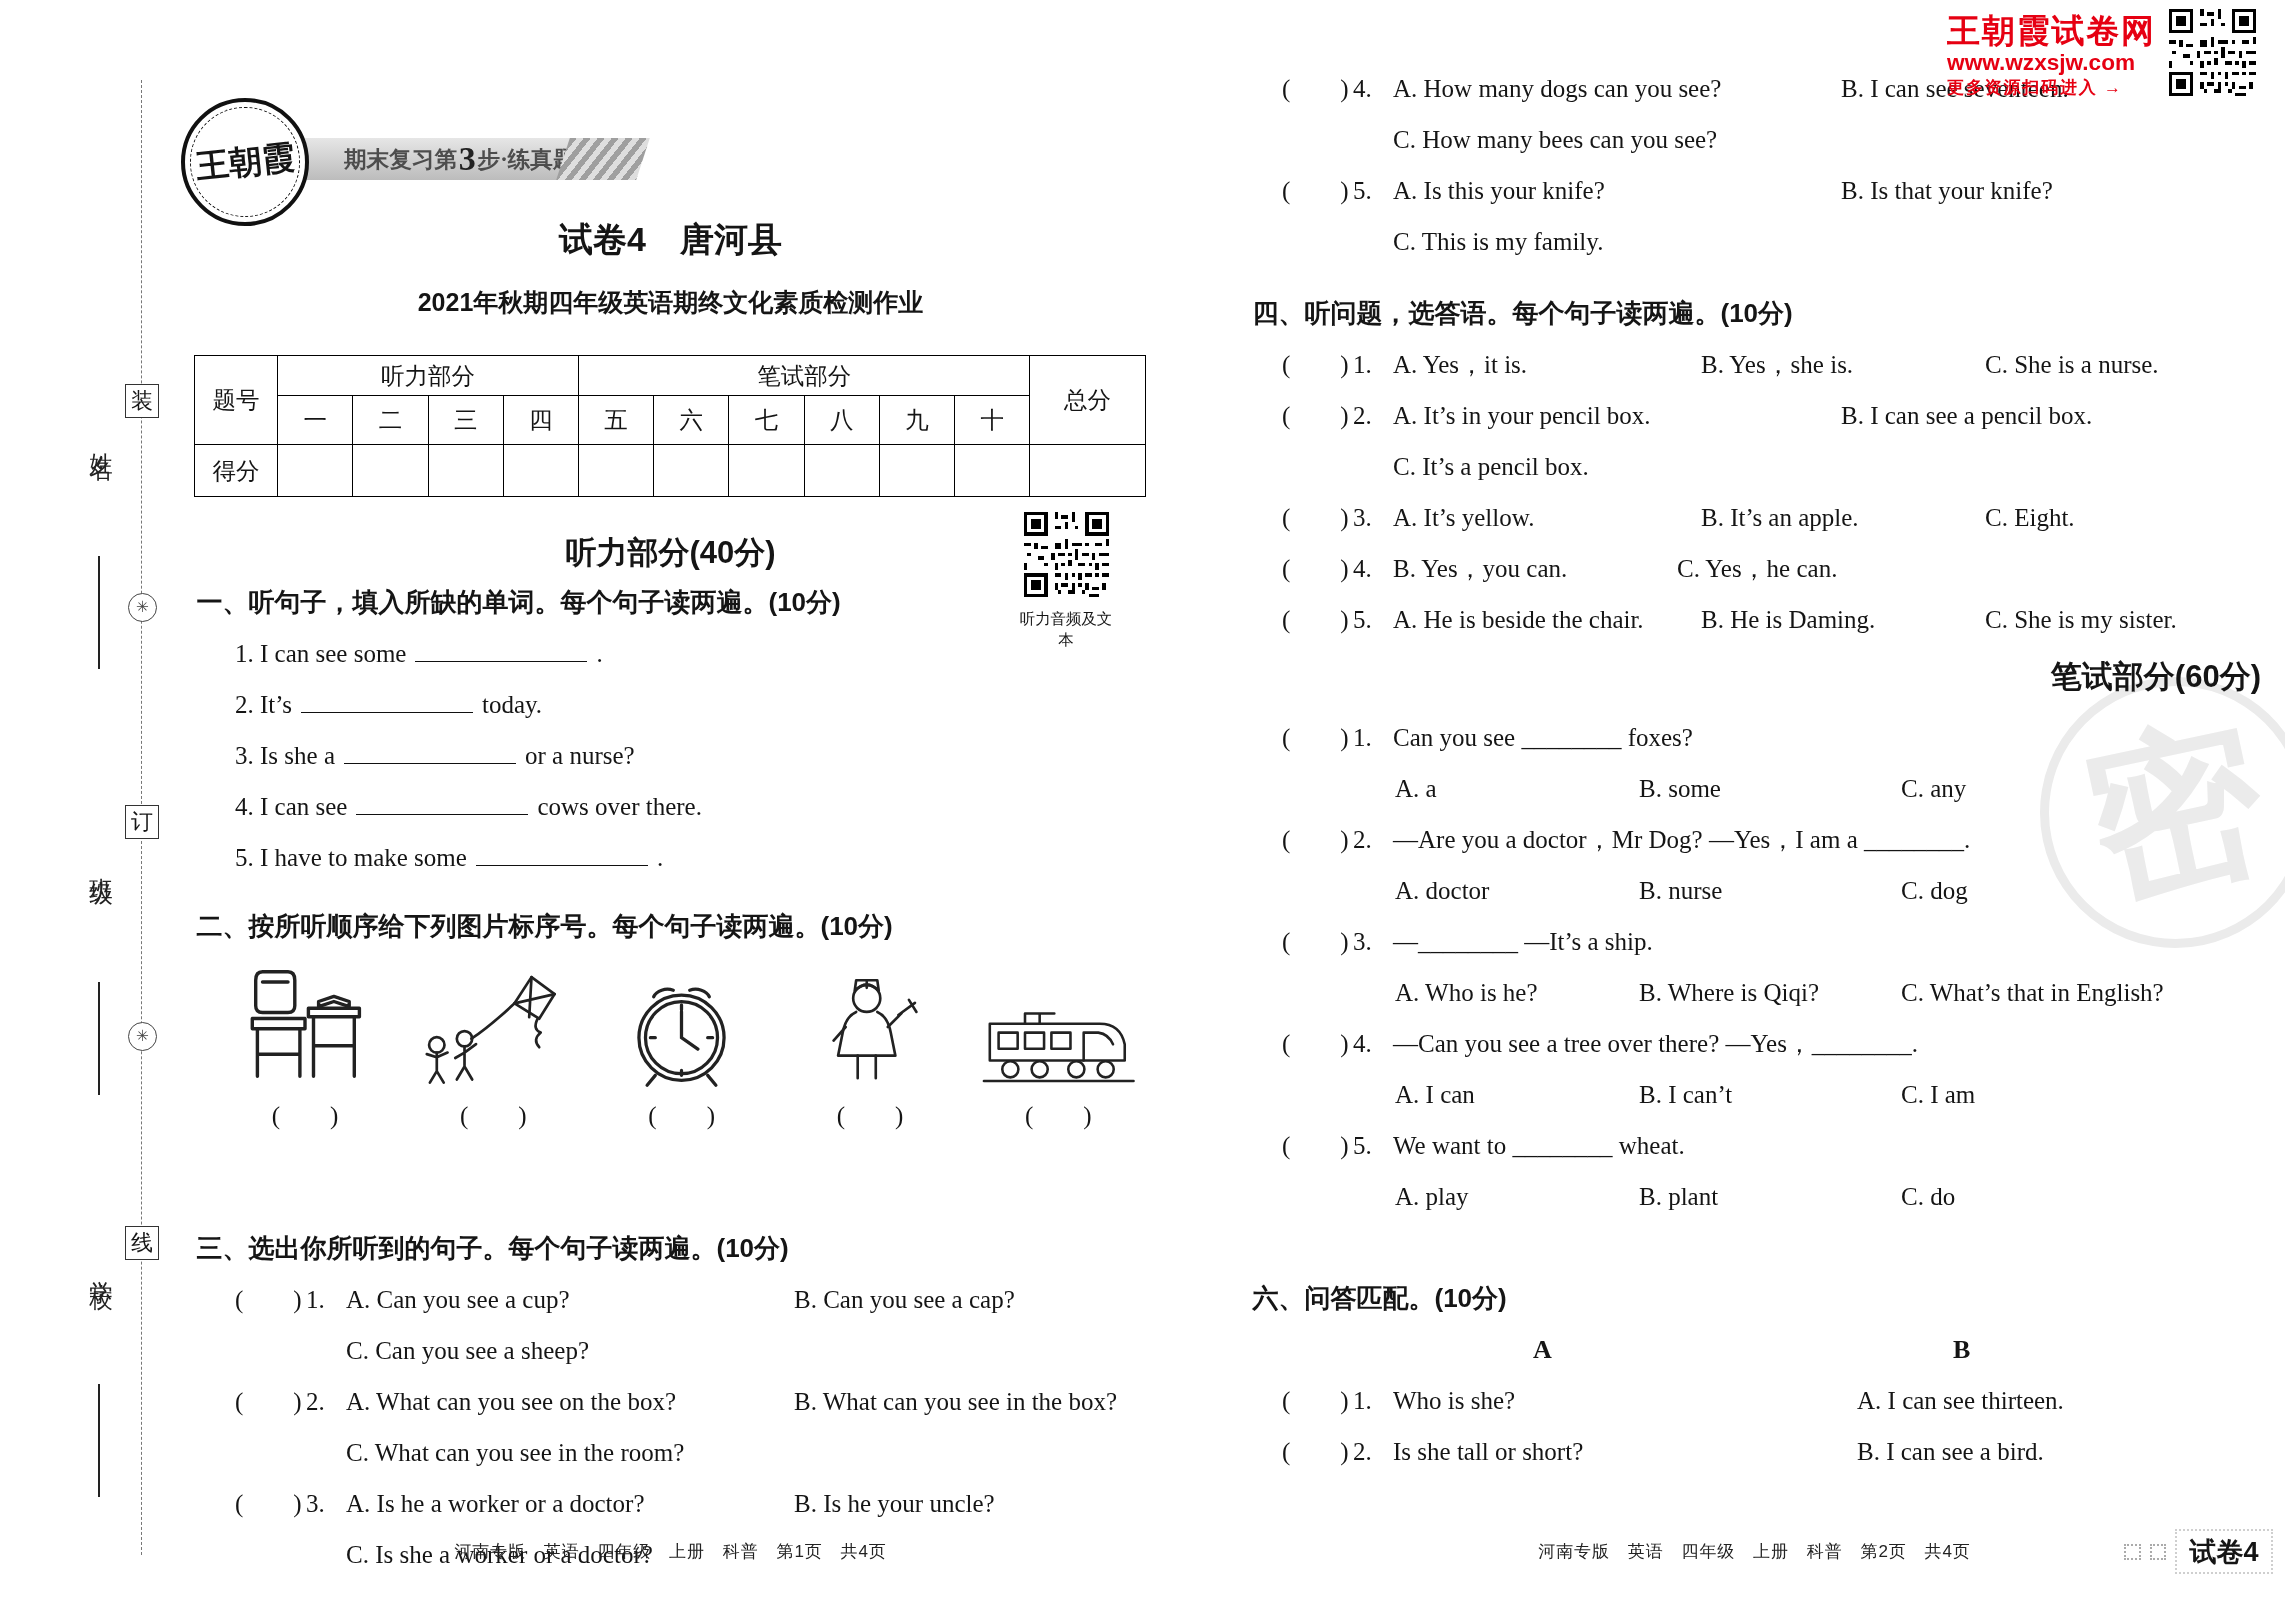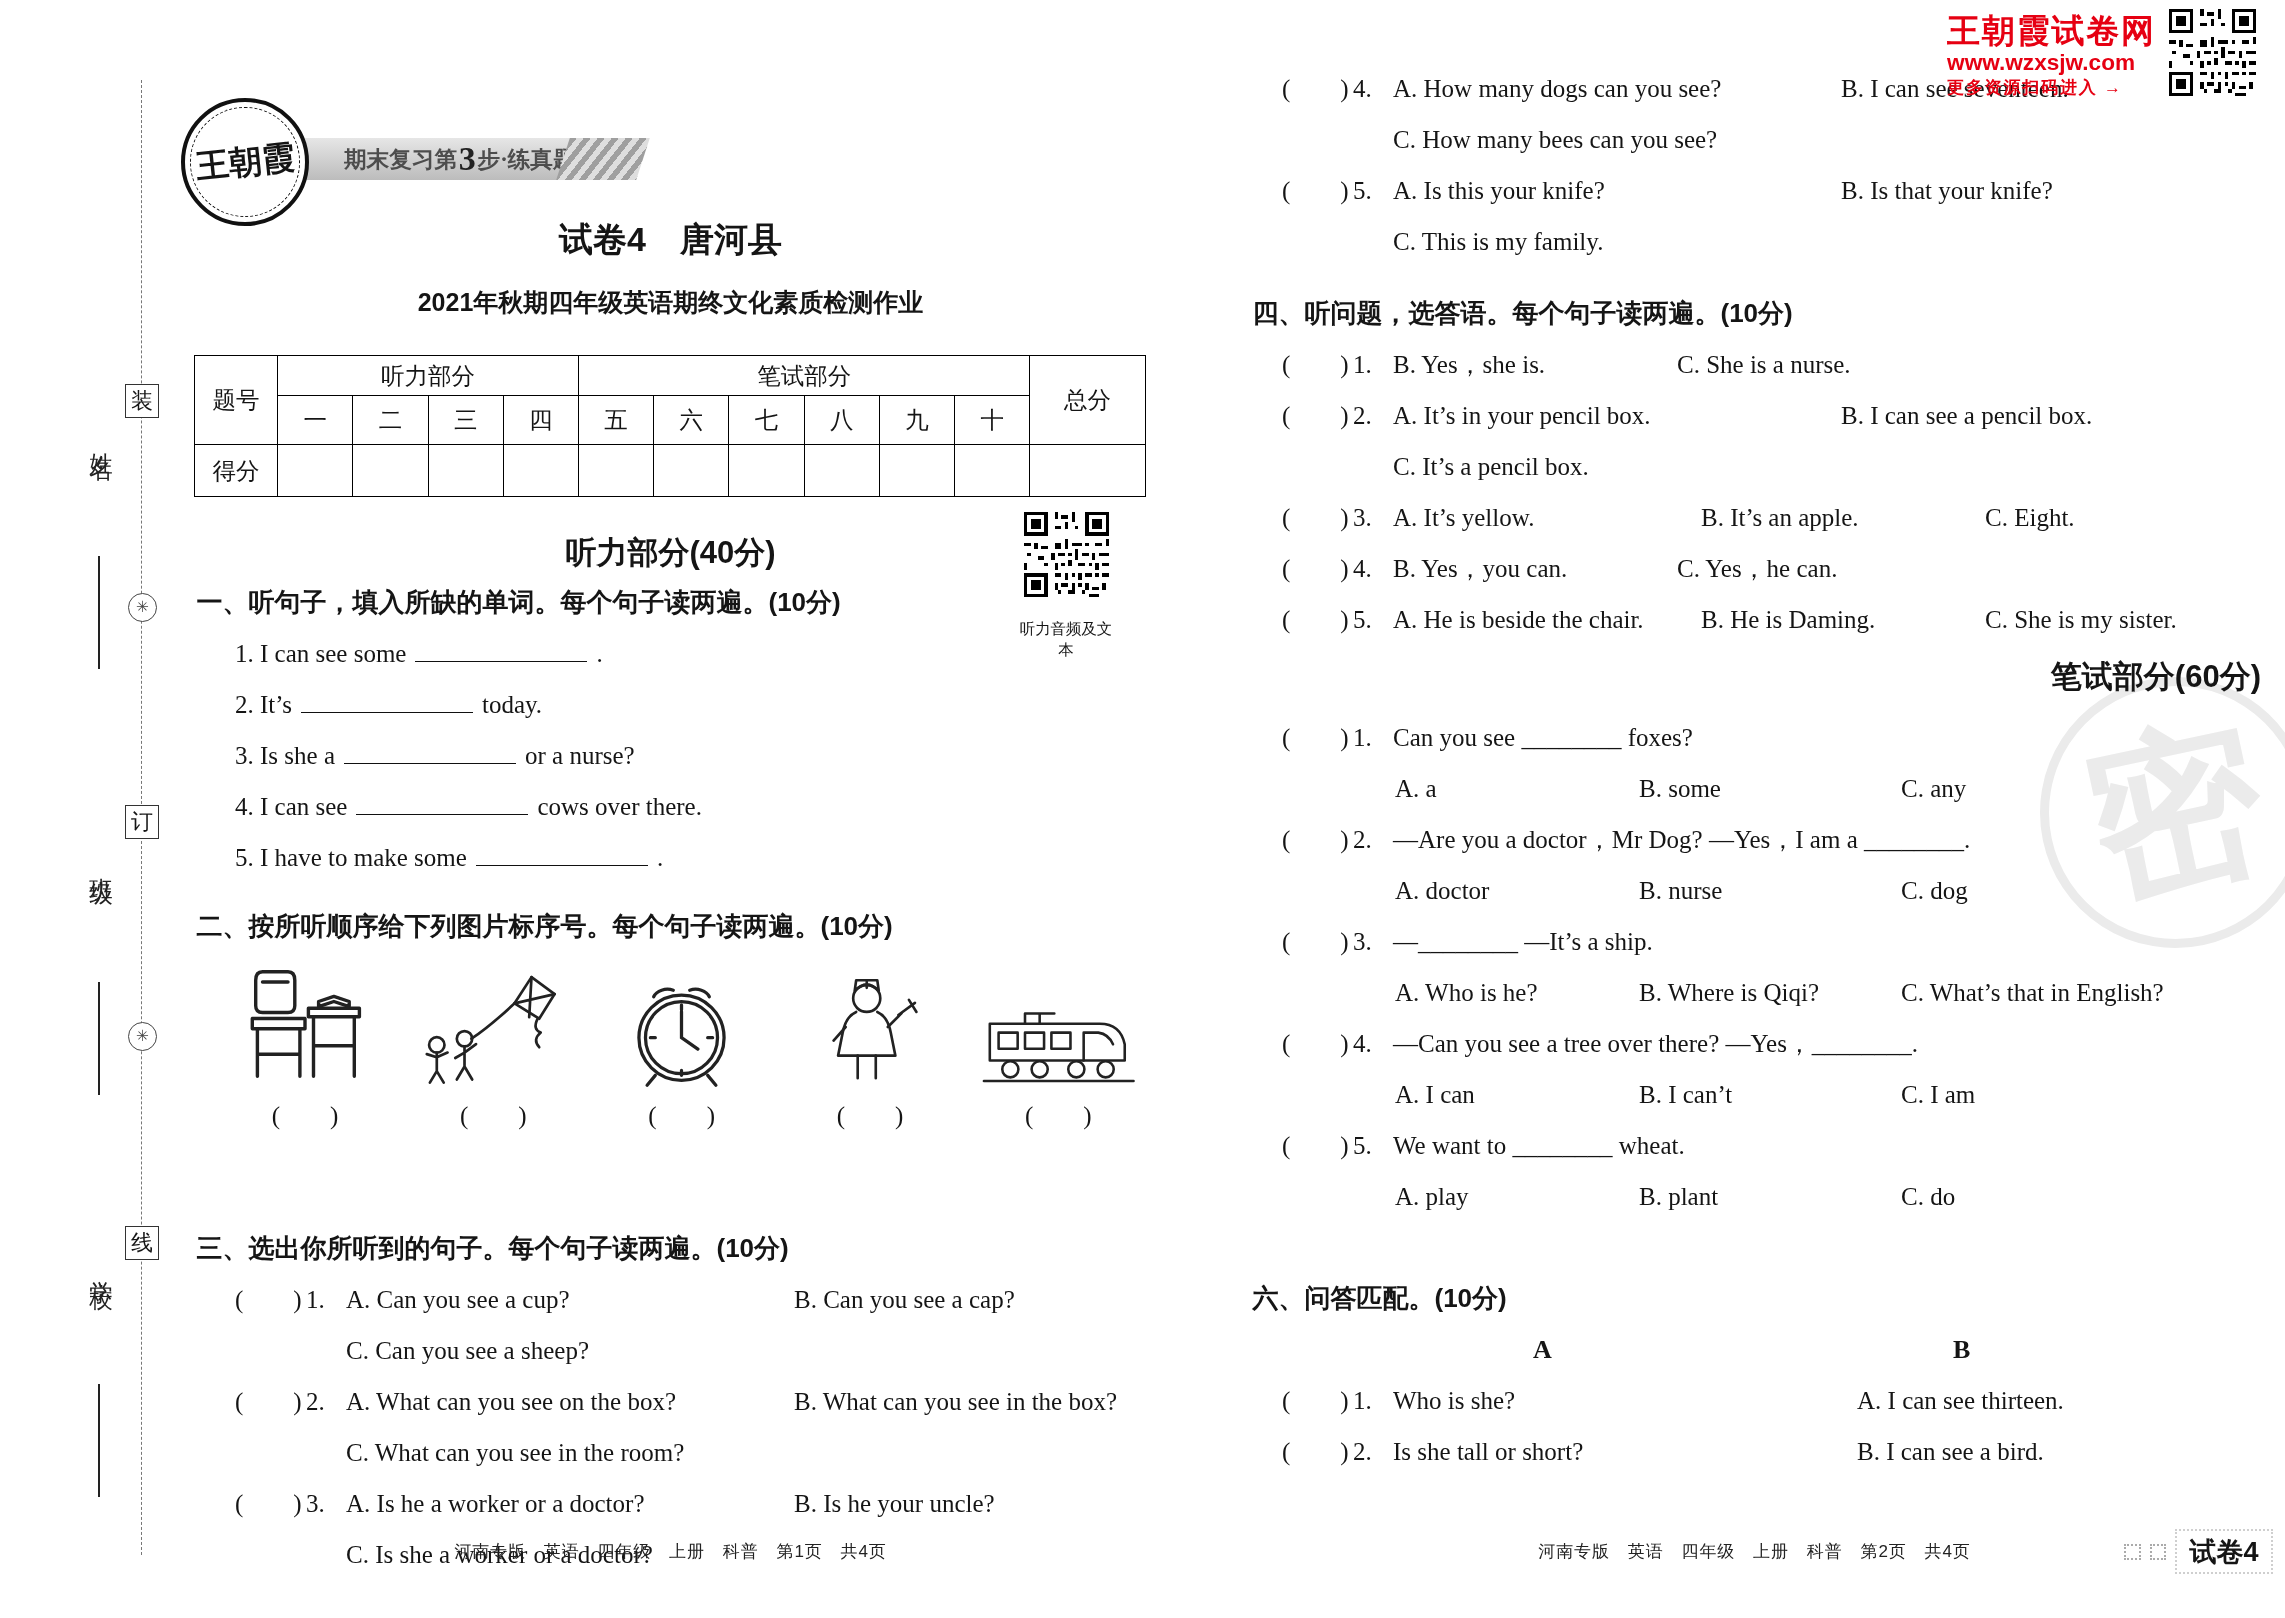--- a/index.html
+++ b/index.html
@@ -51,21 +51,21 @@
   .score-table { position:absolute; top:355px; left:1.8px; width:952px; border-collapse:collapse; table-layout:fixed; text-align:center; font-size:23.5px; font-family:"Liberation Sans",sans-serif; }
   .score-table td { border:1.8px solid #000; }
   .r1 td { height:40px;margin-top:16px; } .r2 td { height:49px; } .r3 td { height:52px; }
 
   .listening-heading, .written-heading { position:absolute; left:0; width:100%; text-align:center; font-size:31px; font-weight:bold; font-family:"Liberation Sans",sans-serif; }
   .listening-heading { top:532px; }
 
   .qr-block { position:absolute; text-align:center; }
   .qr-listen { left:825px; top:512px; width:98px; }
   .qr-listen svg { width:85px; height:85px; }
-  .qr-caption { font-size:15.4px; font-family:Liberation Serif, serif; margin-top:18px;text-align:center; }
+  .qr-caption { font-size:15.4px; font-family:Liberation Serif, serif; margin-top:8px;text-align:center; }
 
   .sec { position:absolute; left:0; width:100%; }
   .sec1 { top:577px; } .sec2 { top:901px; } .sec3 { top:1223px; }
   .sec1 .item { padding-left:43px; }
   .blank { display:inline-block; width:172px; border-bottom:1.8px solid #111; margin:0 9px; }
 
   .pics, .pic-brackets { display:flex; justify-content:space-between; padding:0 13.6px 0 36px; }
   .pic { width:154px; height:143px; display:flex; align-items:flex-end; justify-content:center; }
   .pic svg { stroke:#222; }
   .pb { width:154px; text-align:center; font-size:25px; line-height:42px; }
@@ -333,20 +333,21 @@
           <span>B. Is that your knife?</span>
         </div>
       <div class="tline cline">C. This is my family.</div>
     </div>
 
     <div class="sec s4">
       <div class="tline st">四、听问题，选答语。每个句子读两遍。(10分)</div>
       <div class="oline">
           <span class="bk">(　　)</span>
           <span class="num">1.</span>
+          <span class="a3">A. Yes，it is.</span>
           <span class="b3">B. Yes，she is.</span>
           <span>C. She is a nurse.</span>
         </div>
       <div class="oline">
           <span class="bk">(　　)</span>
           <span class="num">2.</span>
           <span class="aw">A. It’s in your pencil box.</span>
           <span>B. I can see a pencil box.</span>
         </div>
       <div class="tline cline">C. It’s a pencil box.</div>

